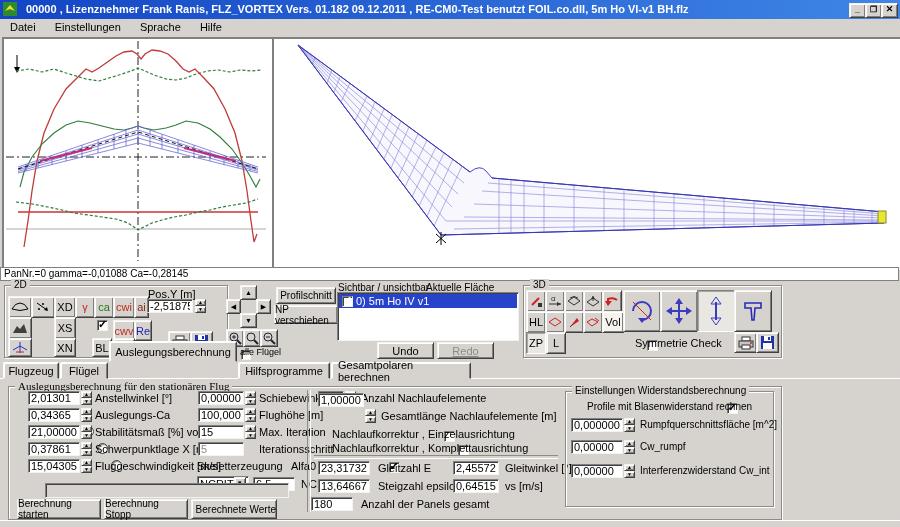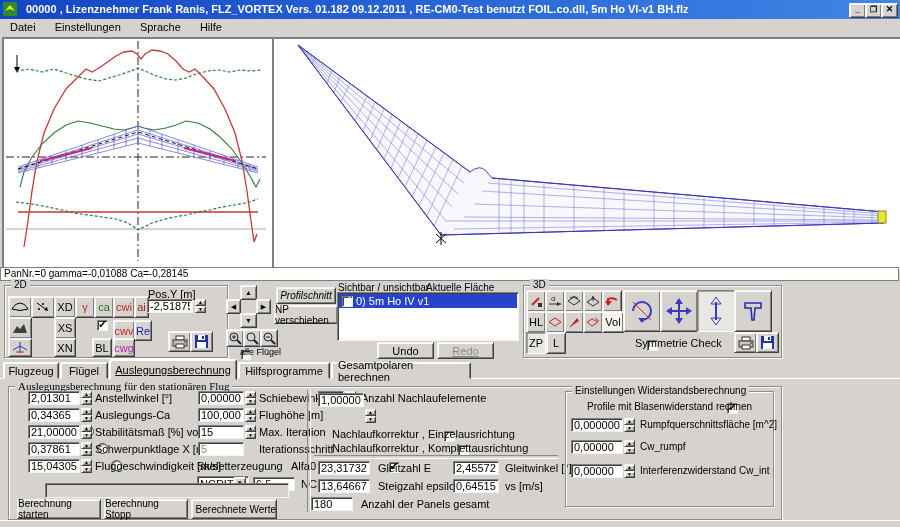--- a/index.html
+++ b/index.html
@@ -34,21 +34,21 @@
   .radio.on::before{content:"";position:absolute;left:2px;top:2px;width:5px;height:5px;border-radius:50%;background:#000;}
   .titlebar{left:0;top:0;width:900px;height:19px;
       background:linear-gradient(90deg,#1345c4,#3f86e6);display:flex;align-items:center;}
   .titlebar .t{color:#fff;font-weight:bold;font-size:11px;margin-left:4px;white-space:nowrap;overflow:hidden;}
   .winbtn{width:15px;height:13px;font-size:9px;font-weight:bold;line-height:11px;text-align:center;}
   .menu-item{display:inline-block;padding:2px 8px 2px 8px;}
   .tab{position:absolute;top:362px;height:17px;background:#d6d3ce;border:1px solid;
        border-color:#fff #404040 #d6d3ce #fff;border-radius:2px 2px 0 0;
        box-shadow:inset 1px 1px 0 #fff,inset -1px 0 0 #808080;
        display:flex;align-items:center;justify-content:center;font-size:11px;padding:0 6px;box-sizing:border-box;}
-  .tab.active{top:359px;height:21px;z-index:5;text-decoration:underline;}
+  .tab.active{top:341px;height:21px;z-index:5;}
   .red{color:#c22a21;} .grn{color:#1d7a1d;} .blu{color:#2222bb;} .mag{color:#b520b5;} .mar{color:#8a2a10;}
   .hdr10{font-size:10px;}
   svg{display:block;}
 </style>
 </head>
 <body>
 
 <div id="win">
 
   
@@ -321,21 +321,21 @@
     <svg width="13" height="13">
         <circle cx="5" cy="5" r="4" fill="none" stroke="#223"></circle>
         <line x1="8" y1="8" x2="12" y2="12" stroke="#223" stroke-width="2"></line>
         <line x1="3" y1="5" x2="7" y2="5" stroke="#223"></line>
       </svg>
   </div>
   <span class="cb abs" style="left:227px;top:347px;width:10px;height:10px;"></span>
   <span class="abs lbl" style="left:240px;top:347px;font-size:9px;">alle Flügel</span>
 
   
-  <div class="abs raised btn" style="left:276px;top:287px;width:58px;height:15px;font-size:10px;font-style:italic;">
+  <div class="abs raised btn" style="left:276px;top:287px;width:58px;height:15px;font-size:10px;">
       <span>Profilschnitt</span>
     </div>
   <div class="abs raised btn" style="left:274px;top:305px;width:62px;height:17px;font-size:10px;">
       <span>NP verschieben</span>
     </div>
   <span class="abs lbl hdr10" style="left:338px;top:282px;">Sichtbar / unsichtbar</span>
   <span class="abs lbl hdr10" style="left:426px;top:282px;">Aktuelle Fläche</span>
   <div class="abs sunken" style="left:337px;top:292px;width:180px;height:47px;">
     <div style="background:#2743c9;color:#fff;height:14px;display:flex;align-items:center;margin:1px;">
       <span class="cb on" style="margin:0 3px;background:#fff;"></span>
@@ -580,20 +580,21 @@
       <div class="raised">▲</div>
       <div class="raised">▼</div>
     </div>
   <span class="abs lbl" style="left:361px;top:392px;">Anzahl Nachlaufelemente</span>
 
   <input class="abs fld" style="left: 318px; top: 393px; width: 46px;" value="1,00000">
   <div class="abs spin" style="left:365px;top:409px;">
       <div class="raised">▲</div>
       <div class="raised">▼</div>
     </div>
+  <span class="abs lbl" style="left:381px;top:410px;">Gesamtlänge Nachlaufelemente [m]</span>
 
   <span class="cb abs" style="left:318px;top:428px;"></span>
   <span class="abs lbl" style="left:332px;top:428px;">Nachlaufkorrektur , Einzelausrichtung</span>
   <span class="cb abs" style="left:318px;top:442px;"></span>
   <span class="abs lbl" style="left:332px;top:442px;">Nachlaufkorrektur , Komplettausrichtung</span>
 
   <div class="abs" style="left:314px;top:455px;width:244px;height:2px;border-top:1px solid #8d8b84;border-bottom:1px solid #fff;"></div>
 
   <input class="abs fld" style="left: 318px; top: 461px; width: 52px;" value="23,31732">
   <span class="abs lbl" style="left:378px;top:462px;">Gleitzahl E</span>

